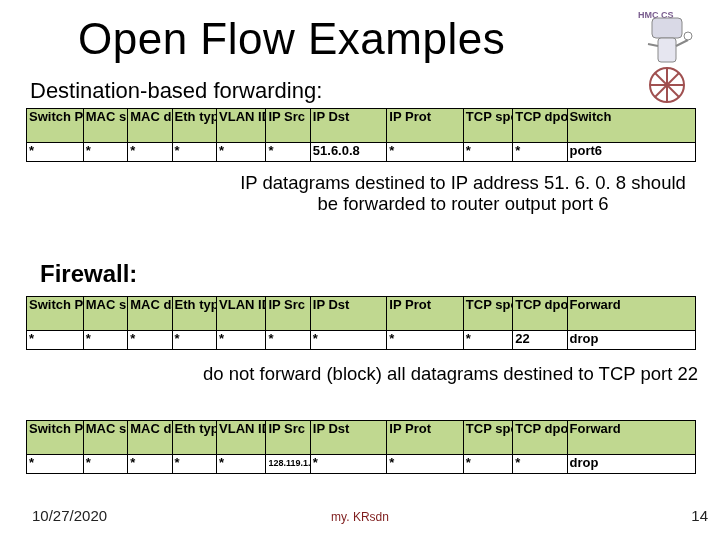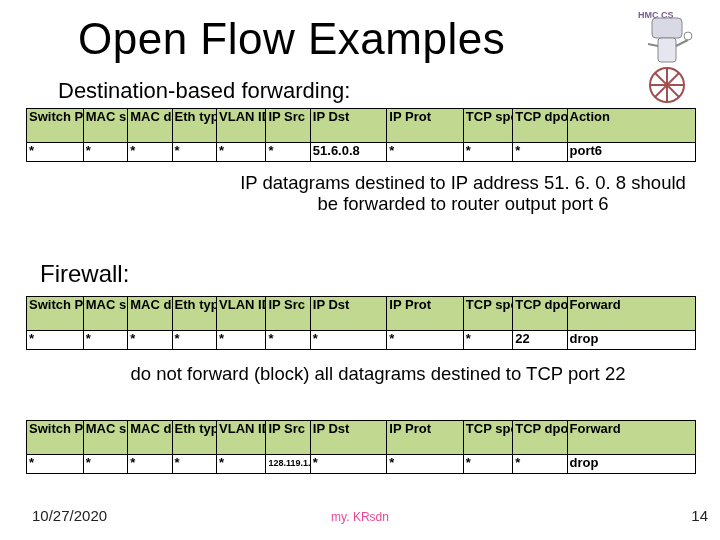--- a/index.html
+++ b/index.html
@@ -25,27 +25,27 @@
     left: 78px;
     font-size: 44px;
     font-weight: normal;
     letter-spacing: .5px;
   }
   .subtitle1 {
     position: absolute;
     top: 78px;
     left: 30px;
     font-size: 22px;
-    margin-left: 28px;
   }
   .firewall-label {
     position: absolute;
     top: 260px;
     left: 40px;
     font-size: 24px;
+    font-weight: bold;
   }
   .robot {
     position: absolute;
     top: 6px;
     right: 18px;
     width: 70px;
     height: 100px;
   }
   table.of {
     position: absolute;
@@ -71,36 +71,36 @@
     background: #fff;
     font-weight: bold;
   }
   .caption {
     position: absolute;
     font-size: 18.5px;
     text-align: right;
     line-height: 1.15;
   }
   .caption1 { top: 172px; right: 22px; width: 470px; text-align: center; }
-  .caption2 { top: 363px; right: 22px; width: 640px; text-align: center; }
+  .caption2 { top: 363px; right: 22px; width: 640px; }
   .caption3 { top: 474px; right: 34px; width: 570px; }
   .date {
     position: absolute;
     left: 32px;
     bottom: 16px;
     font-size: 15px;
     color: #222;
   }
   .footer-center {
     position: absolute;
     left: 50%;
     transform: translateX(-50%);
     bottom: 16px;
     font-size: 12px;
-    color: #ec4899;
+    color: #7f1d1d;
     text-align: center;
   }
   .page-num {
     position: absolute;
     right: 12px;
     bottom: 16px;
     font-size: 15px;
     color: #222;
     text-align: center;
   }
@@ -150,21 +150,21 @@
     <th>Switch Port</th>
     <th>MAC src</th>
     <th>MAC dst</th>
     <th>Eth type</th>
     <th>VLAN ID</th>
     <th>IP Src</th>
     <th>IP Dst</th>
     <th>IP Prot</th>
     <th>TCP sport</th>
     <th>TCP dport</th>
-    <th colspan="2">Action</th>
+    <th colspan="2">Switch</th>
   </tr>
   <tr>
     <td>*</td>
           <td>*</td>
           <td>*</td>
     <td>*</td>
           <td>*</td>
           <td>*</td>
     <td>51.6.0.8</td>
           <td>*</td>

